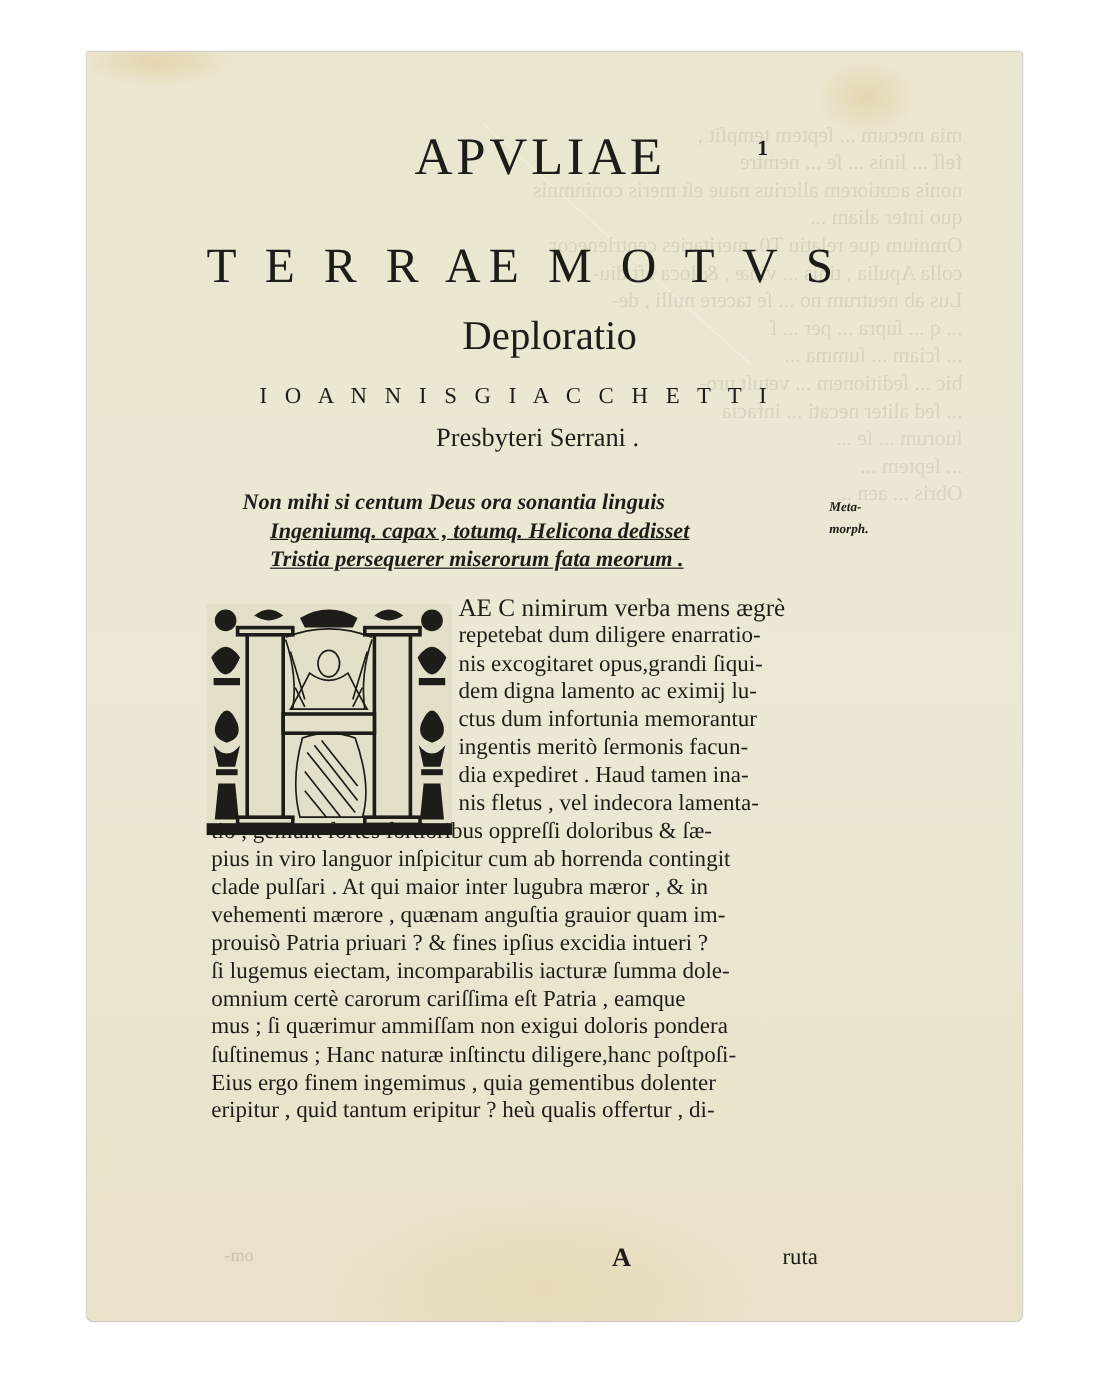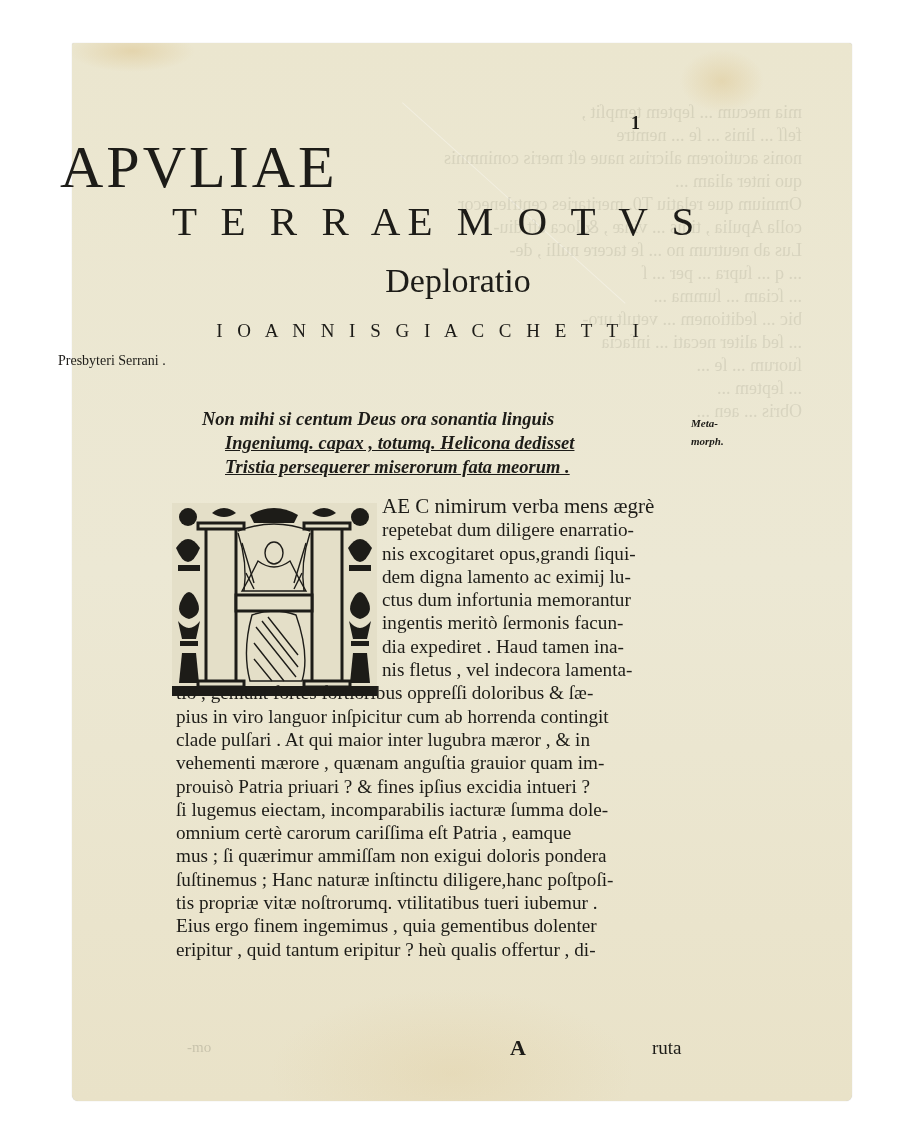--- a/index.html
+++ b/index.html
@@ -44,22 +44,22 @@
       white-space: pre-line;
       pointer-events: none;
       overflow: hidden;
     }
     .folio {
       position: absolute; left: 559px; top: 70px;
       font-size: 18px; font-weight: bold;
     }
     .title1 {
       position: absolute; left: 0; width: 100%;
-      top: 94px; 
-      font-size: 60px; letter-spacing: 3px;
+      top: 66px; text-align: center;
+      font-size: 44px; letter-spacing: 3px;
       line-height: 1;
     }
     .title1 span { display: inline-block; transform: translateX(-12px); }
     .title2 {
       position: absolute; left: 100px; width: 512px;
       top: 158px; text-align: center;
       font-size: 41px; letter-spacing: 7px;
       line-height: 1; white-space: nowrap;
     }
     .subtitle {
@@ -69,22 +69,22 @@
     }
     .subtitle span { display:inline-block; transform: translateX(-4px); }
     .author {
       position: absolute; left: 103px; width: 510px;
       top: 278px; text-align: center;
       font-size: 19px; letter-spacing: 5px;
       line-height: 1; white-space: nowrap;
     }
     .author-sub {
       position: absolute; left: 0; width: 100%;
-      top: 311px; 
-      font-size: 14px; line-height: 1;
+      top: 311px; text-align: center;
+      font-size: 22px; line-height: 1;
     }
     .author-sub span { display:inline-block; transform: translateX(-14px); }
     .epigraph {
       position: absolute; left: 130px; top: 364px;
       font-style: italic; font-size: 18.5px; line-height: 24px;
       font-weight: bold;
     }
     .epigraph div { white-space: nowrap; }
     .epigraph .l2, .epigraph .l3 { padding-left: 23px; text-decoration: underline; }
     .sidenote {
@@ -213,21 +213,20 @@
     <div class="line ind">nis fletus , vel indecora lamenta-</div>
     <div class="line">tio , gemunt fortes  fortioribus oppreſſi  doloribus &amp; ſæ-</div>
     <div class="line">pius in viro languor inſpicitur cum ab horrenda contingit</div>
     <div class="line">clade pulſari .  At qui maior  inter  lugubra mæror , &amp; in</div>
     <div class="line">vehementi mærore , quænam anguſtia  grauior quam im-</div>
     <div class="line">prouisò Patria priuari ?  &amp; fines ipſius  excidia intueri ?</div>
     <div class="line">ſi lugemus eiectam, incomparabilis iacturæ ſumma dole-</div>
     <div class="line">omnium  certè carorum  cariſſima  eſt Patria ,  eamque</div>
     <div class="line">mus ;  ſi quærimur ammiſſam non exigui doloris pondera</div>
     <div class="line">ſuſtinemus ; Hanc naturæ inſtinctu diligere,hanc poſtpoſi-</div>
-    <div class="line">tis  propriæ vitæ noſtrorumq. vtilitatibus  tueri iubemur .</div>
     <div class="line">Eius  ergo  finem ingemimus , quia gementibus dolenter</div>
     <div class="line">eripitur , quid  tantum eripitur ?  heù qualis offertur , di-</div>
   </div>
 
   <div class="bleed-mark">-mo</div>
   <div class="catch-sig">A</div>
   <div class="catch-word">ruta</div>
 </div>
 
 </body></html>

